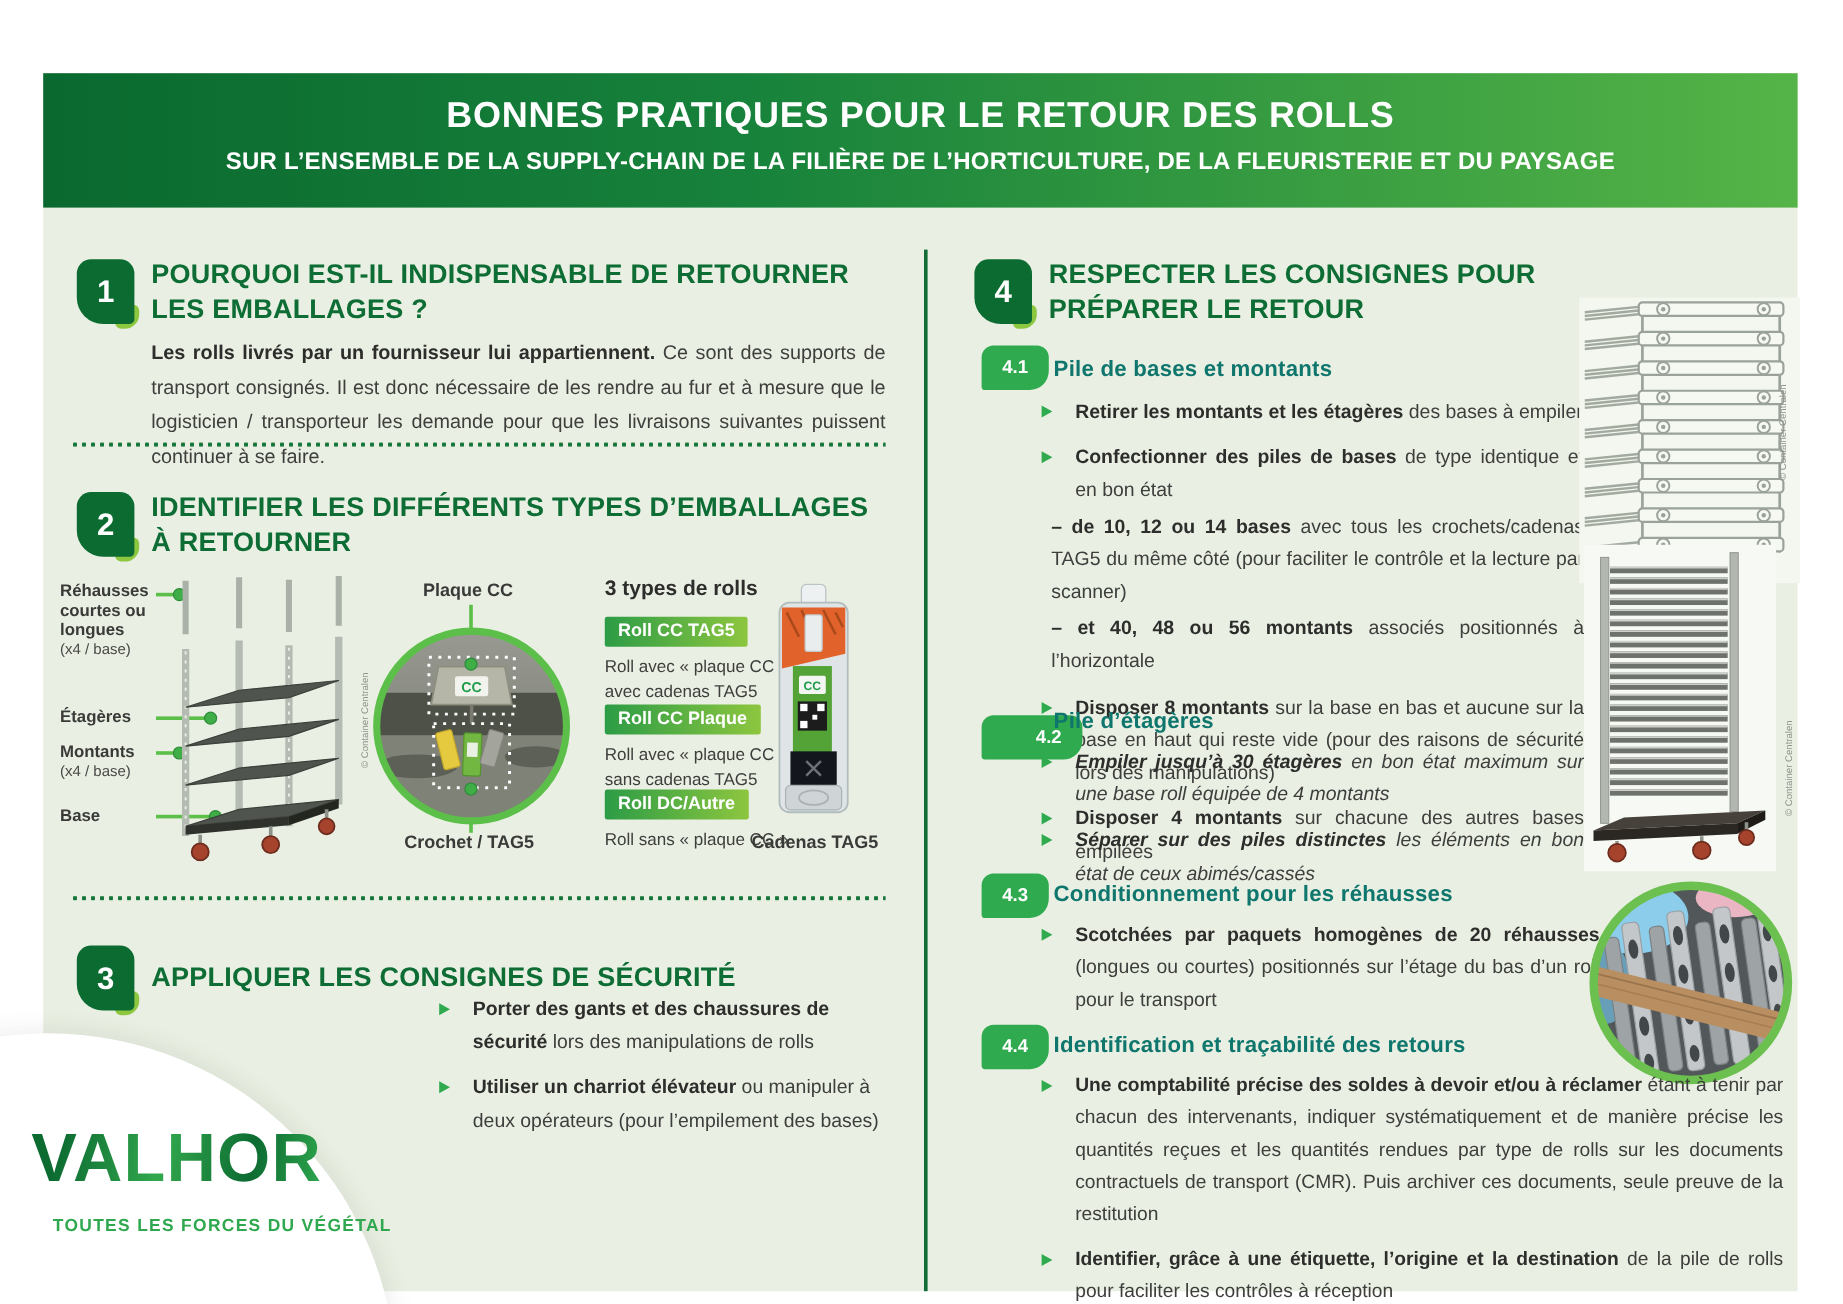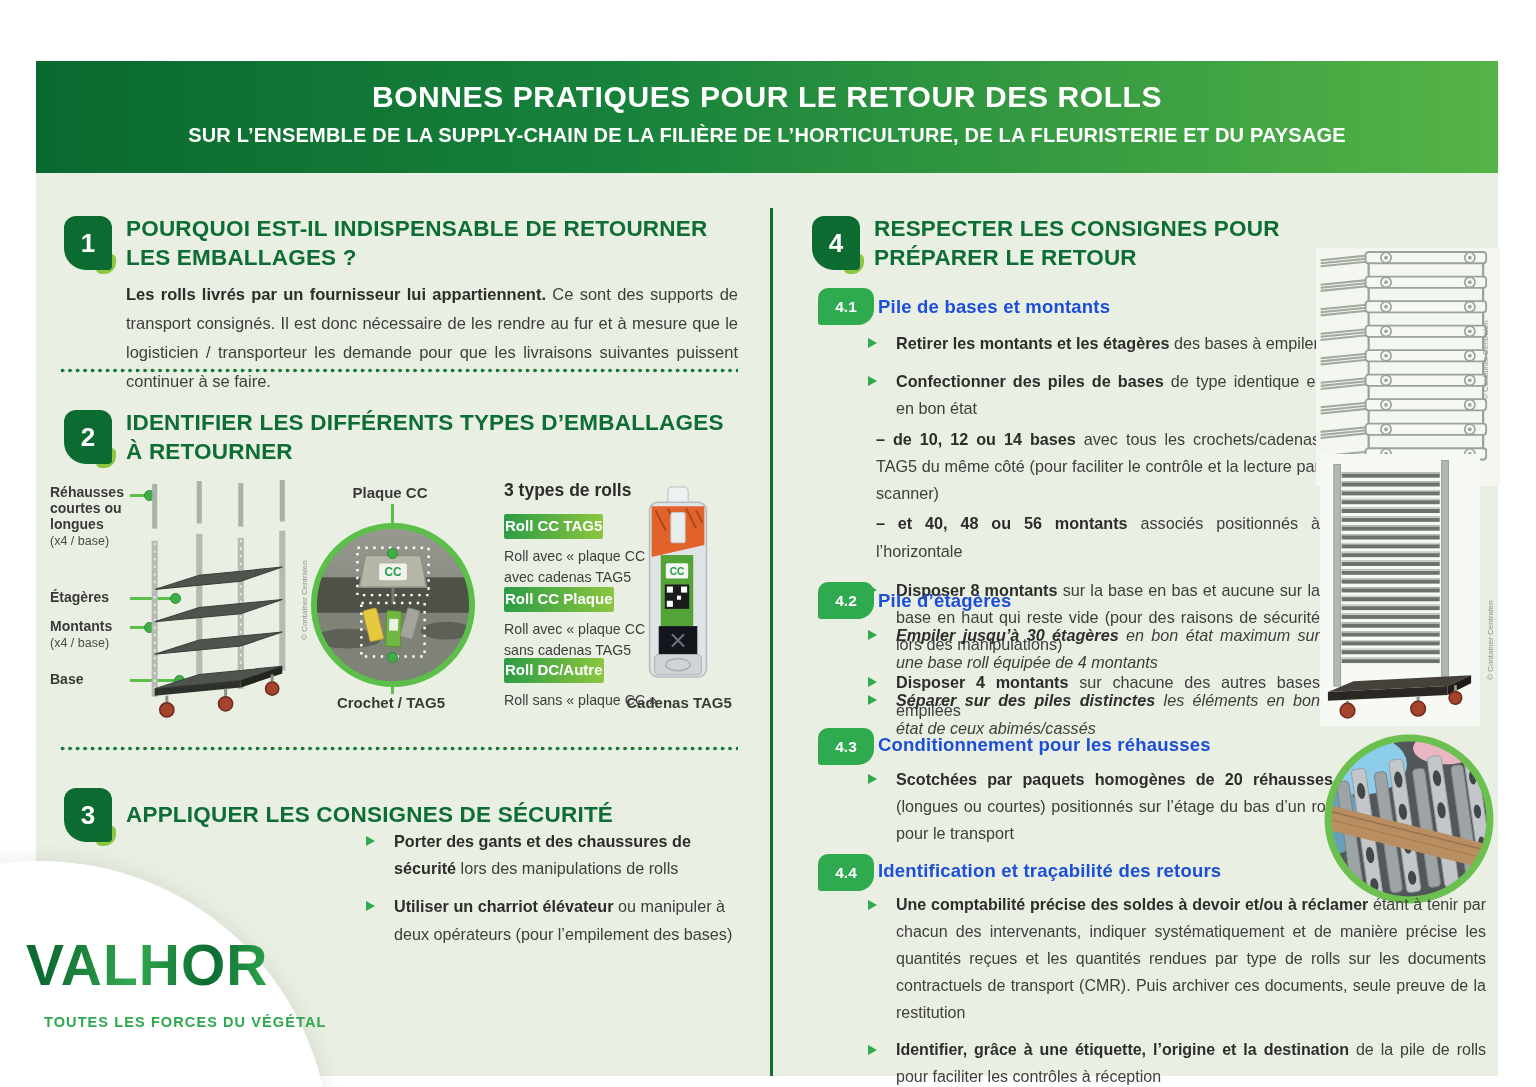--- a/index.html
+++ b/index.html
@@ -22,42 +22,42 @@
   .badge-big .accent{position:absolute;right:-4px;bottom:-4px;width:20px;height:20px;
     background:#8dc63f;border-radius:5px 5px 12px 5px;}
   .badge-big .face{position:absolute;left:0;top:0;right:0;bottom:0;background:#0b6b31;
     border-radius:12px 12px 4px 22px;color:#fff;font-weight:bold;font-size:26px;
     display:flex;align-items:center;justify-content:center;}
   .badge-sm{position:absolute;width:56px;height:37px;background:#2faa4e;
     border-radius:10px 10px 16px 3px;color:#fff;font-weight:bold;font-size:15.5px;
     display:flex;align-items:center;justify-content:center;}
   
   .sec-title{position:absolute;font-weight:bold;color:#0d6d34;font-size:22.5px;line-height:1.3;letter-spacing:.2px;}
-  .sub-title{position:absolute;font-weight:bold;color:#1d4ed8;font-size:18.5px;letter-spacing:.2px;}
+  .sub-title{position:absolute;font-weight:bold;color:#0f766e;font-size:18.5px;letter-spacing:.2px;}
   .para{position:absolute;font-size:16.5px;line-height:1.76;color:#3e3e3d;text-align:justify;margin:0;}
   .para b{color:#2d2d2c;}
   .bul{position:absolute;}
   .item{display:flex;margin-bottom:11px;}
   .tri{flex:0 0 9px;width:0;height:0;border-left:9px solid #2faa4e;
     border-top:5.5px solid transparent;border-bottom:5.5px solid transparent;margin:8px 10px 0 0;}
   .bt{margin:0;font-size:16.2px;line-height:1.68;color:#3e3e3d;text-align:justify;}
   .bt b{color:#2d2d2c;}
   .left-bul .bt{text-align:left;}
   .dash{margin:0 0 3px 8px;font-size:16.2px;line-height:1.68;color:#3e3e3d;text-align:justify;}
   .dash b{color:#2d2d2c;}
   
   .dg-label{position:absolute;width:78px;text-align:left;font-weight:bold;font-size:14px;
     line-height:1.15;color:#3a3a39;}
   .dg-sub{display:block;font-weight:normal;font-size:12.5px;color:#4a4a49;margin-top:2px;}
   .conn{position:absolute;height:2.5px;background:#5bbf49;}
   .connv{position:absolute;width:2.5px;background:#5bbf49;}
   .cdot{position:absolute;width:9px;height:9px;border-radius:50%;background:#3fae47;border:1.5px solid #2d8c39;}
   .circ-label{position:absolute;text-align:center;font-weight:bold;font-size:15px;color:#3a3a39;}
   .rolls-head{position:absolute;font-weight:bold;font-size:17.5px;color:#2d2d2c;}
-  .roll-badge{position:absolute;padding:3px 1px 5px;background:linear-gradient(90deg,#2c9c46,#8dc63f);
+  .roll-badge{position:absolute;padding:3px 11px 5px;background:linear-gradient(90deg,#2c9c46,#8dc63f);
     color:#fff;font-weight:bold;font-size:15px;border-radius:2px;}
   .roll-desc{position:absolute;font-size:14.2px;line-height:1.5;color:#3e3e3d;}
   .vcopy{position:absolute;font-size:8px;color:#8f948d;transform:rotate(-90deg);
     transform-origin:left top;white-space:nowrap;}
   
   .logo-circle{position:absolute;left:-250px;top:833px;width:580px;height:580px;border-radius:50%;
     background:#ffffff;box-shadow:0 0 22px rgba(60,80,60,.12);}
   .valhor{position:absolute;left:26px;top:904px;font-weight:bold;font-size:57px;letter-spacing:1px;
     color:#17813c;background:linear-gradient(100deg,#0c6b31 10%,#32a84e 45%,#0c6b31 75%,#2fa84f 100%);
     -webkit-background-clip:text;background-clip:text;-webkit-text-fill-color:transparent;}
@@ -299,21 +299,21 @@
       <use href="#baselayer" y="96"></use>
       <use href="#baselayer" y="120"></use>
     <use href="#baselayer" y="144"></use>
       <use href="#baselayer" y="168"></use>
       <use href="#baselayer" y="192"></use>
     <circle cx="60" cy="222" r="5" fill="#c3cabf" stroke="#9aa29a"></circle>
     <circle cx="150" cy="218" r="5" fill="#c3cabf" stroke="#9aa29a"></circle>
   </svg>
   <div class="vcopy" style="left:1481px;top:372px;">© Container Centralen</div>
 
-  <div class="badge-sm" style="left:818px;top:554px;">4.2</div>
+  <div class="badge-sm" style="left:818px;top:568px;padding-left:28px;">4.2</div>
   <div class="sub-title" style="left:878px;top:562px;">Pile d’étagères</div>
   <div class="bul" style="left:868px;top:594px;width:452px;font-style:italic;">
     <div class="item">
       <span class="tri"></span>
       <p class="bt"><b>Empiler jusqu’à 30 étagères</b><span> en bon état maximum sur une base roll équipée de 4 montants</span></p>
     </div>
     <div class="item">
       <span class="tri"></span>
       <p class="bt"><b>Séparer sur des piles distinctes</b><span> les éléments en bon état de ceux abimés/cassés</span></p>
     </div>

